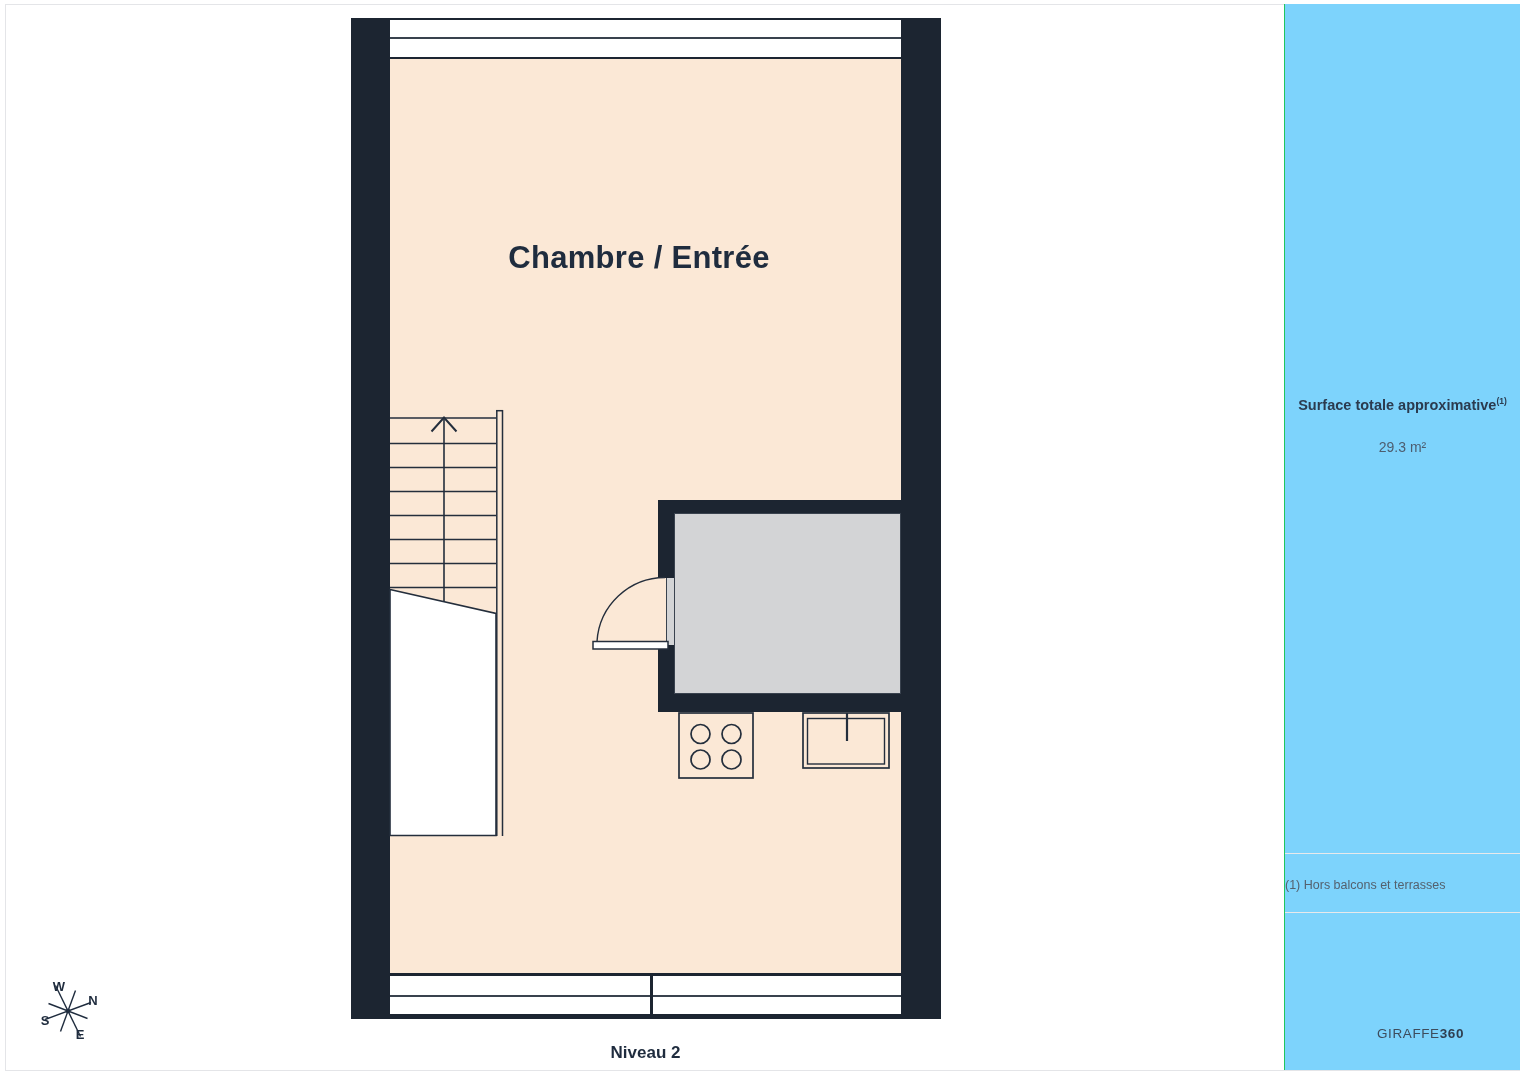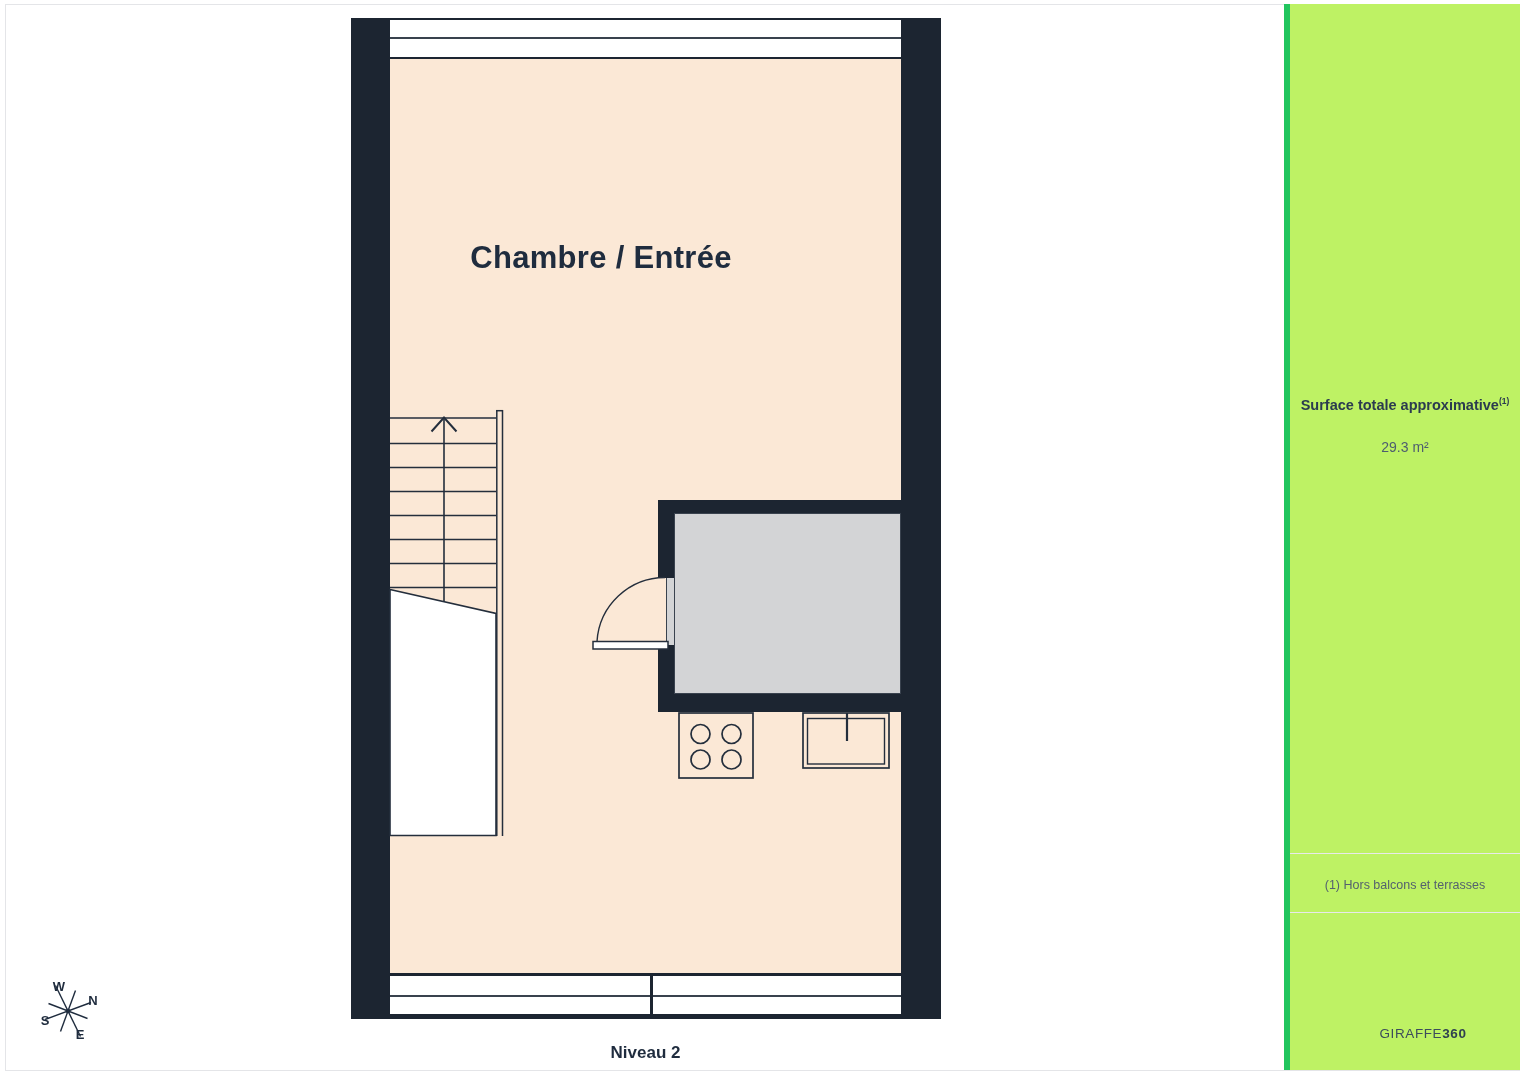--- a/index.html
+++ b/index.html
@@ -19,35 +19,35 @@
               border-top:3px solid #1C2531;border-bottom:5px solid #1C2531;box-sizing:border-box;}
   .window-bottom .mid{position:absolute;left:0;right:0;top:19px;height:2px;background:#39424E;}
   .window-bottom .divider{position:absolute;left:260px;top:0;width:3px;height:100%;background:#1C2531;}
   .wet-wall{left:658px;top:500px;width:245px;height:212px;background:#1C2531;}
   .wet-floor{left:674px;top:513px;width:227px;height:181px;background:#D3D4D6;
              border:1px solid #39424E;box-sizing:border-box;}
   .door-gap{left:656px;top:578px;width:10px;height:67px;background:#FBE8D6;}
   .door-threshold{left:666px;top:578px;width:8px;height:67px;background:#D3D4D6;
                   border-left:1.3px solid #39424E;box-sizing:border-box;}
   
-  .room-label-block{left:376px;top:240px;width:450px;text-align:center;}
+  .room-label-block{left:390px;top:240px;width:450px;text-align:center;padding-left:24px;}
   .room-name{font-size:31px;font-weight:700;color:#1F2C3E;letter-spacing:.3px;}
   .room-area{font-size:27px;font-weight:400;color:#2E4157;margin-top:7px;}
   .level-label{left:390px;top:1043px;width:511px;text-align:center;
                font-size:17px;font-weight:700;color:#1F2C3E;}
   .compass-letter{font-size:13px;font-weight:700;color:#1F2C3E;transform:translate(-50%,-50%);}
   
-  .sidebar{left:1284px;top:4px;width:236px;height:1066px;background:#bef264;
-           border-left:6px solid #22c55e;box-sizing:border-box;}
+  .sidebar{left:1284px;top:4px;width:236px;height:1066px;background:#7dd3fc;
+           border-left:1px solid #22c55e;box-sizing:border-box;}
   .sb-divider{position:absolute;left:0;width:100%;height:1px;background:#E8E9EB;}
   .surface-block{position:absolute;top:392px;left:0;width:100%;text-align:center;}
   .surface-title{font-size:14.5px;font-weight:700;color:#2B3B4F;}
   .surface-title sup{font-size:8.5px;font-weight:700;}
   .surface-value{font-size:14px;color:#4D5D6F;margin-top:26px;}
-  .footnote{position:absolute;top:874px;left:0;width:100%;text-align:center;
+  .footnote{position:absolute;top:874px;left:0;width:100%;
             font-size:12.5px;color:#54616E;}
   .disclaimer{position:absolute;top:927px;left:50%;transform:translateX(-50%);width:220px;
               text-align:center;font-size:12.5px;line-height:19px;color:#54616E;white-space:pre-line;}
   .brand{position:absolute;top:1022px;left:18px;width:100%;text-align:center;
          font-size:13.5px;letter-spacing:.6px;color:#3D4C5C;}
   .brand .suffix{font-weight:700;color:#2F3F50;}
   svg.linework{left:0;top:0;pointer-events:none;}
 </style>
 </head>
 <body>

